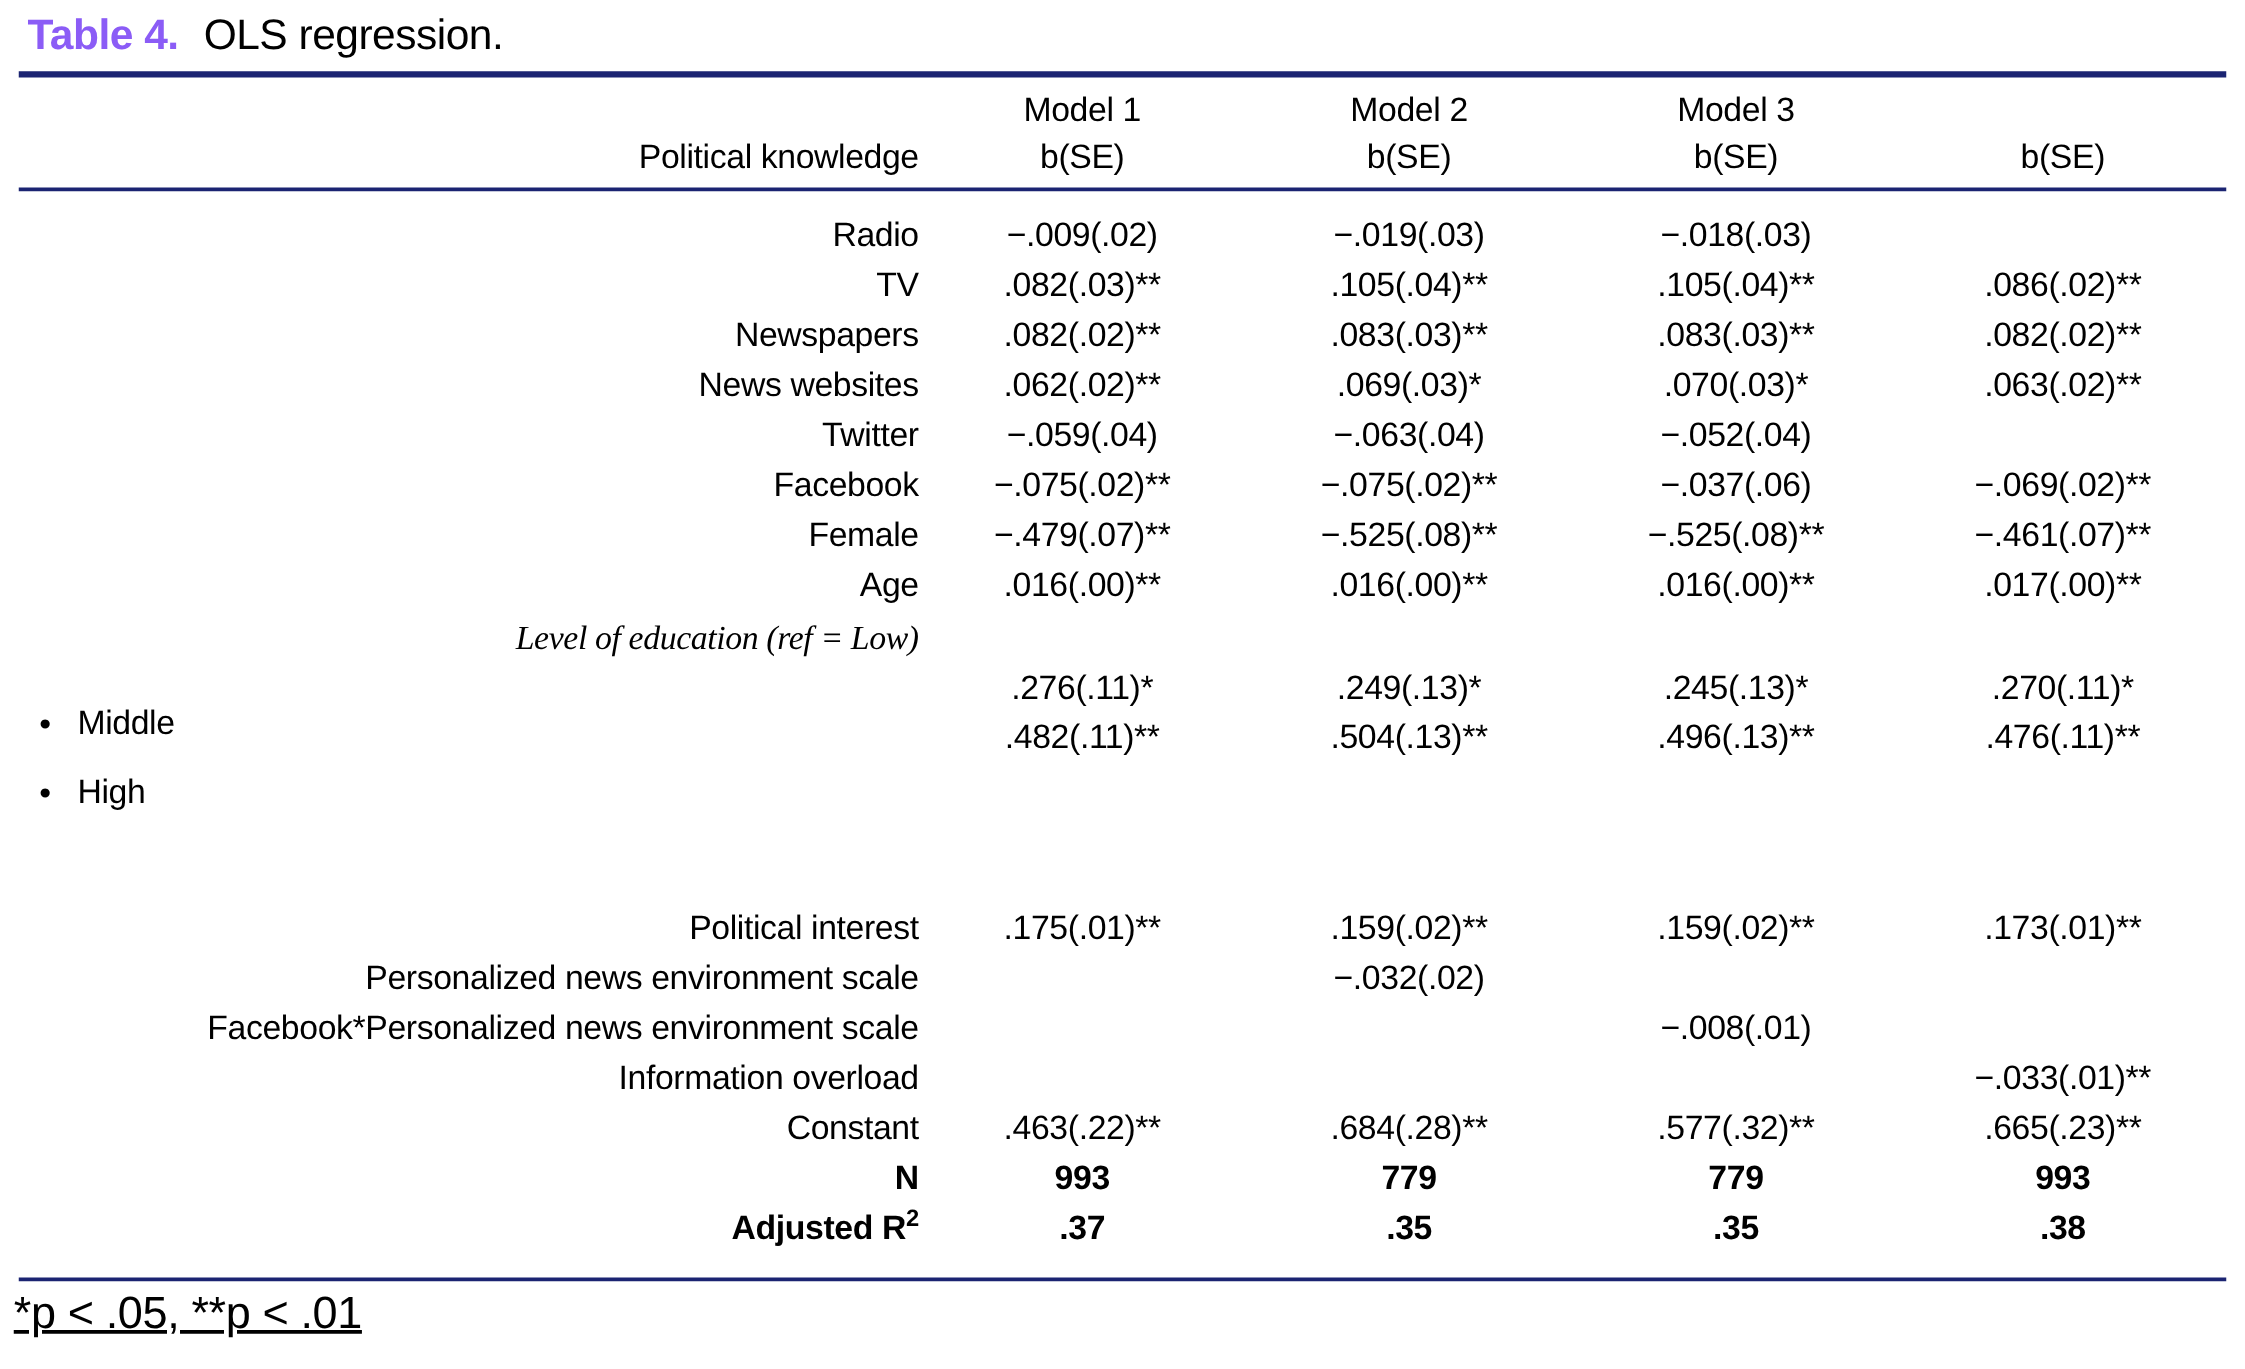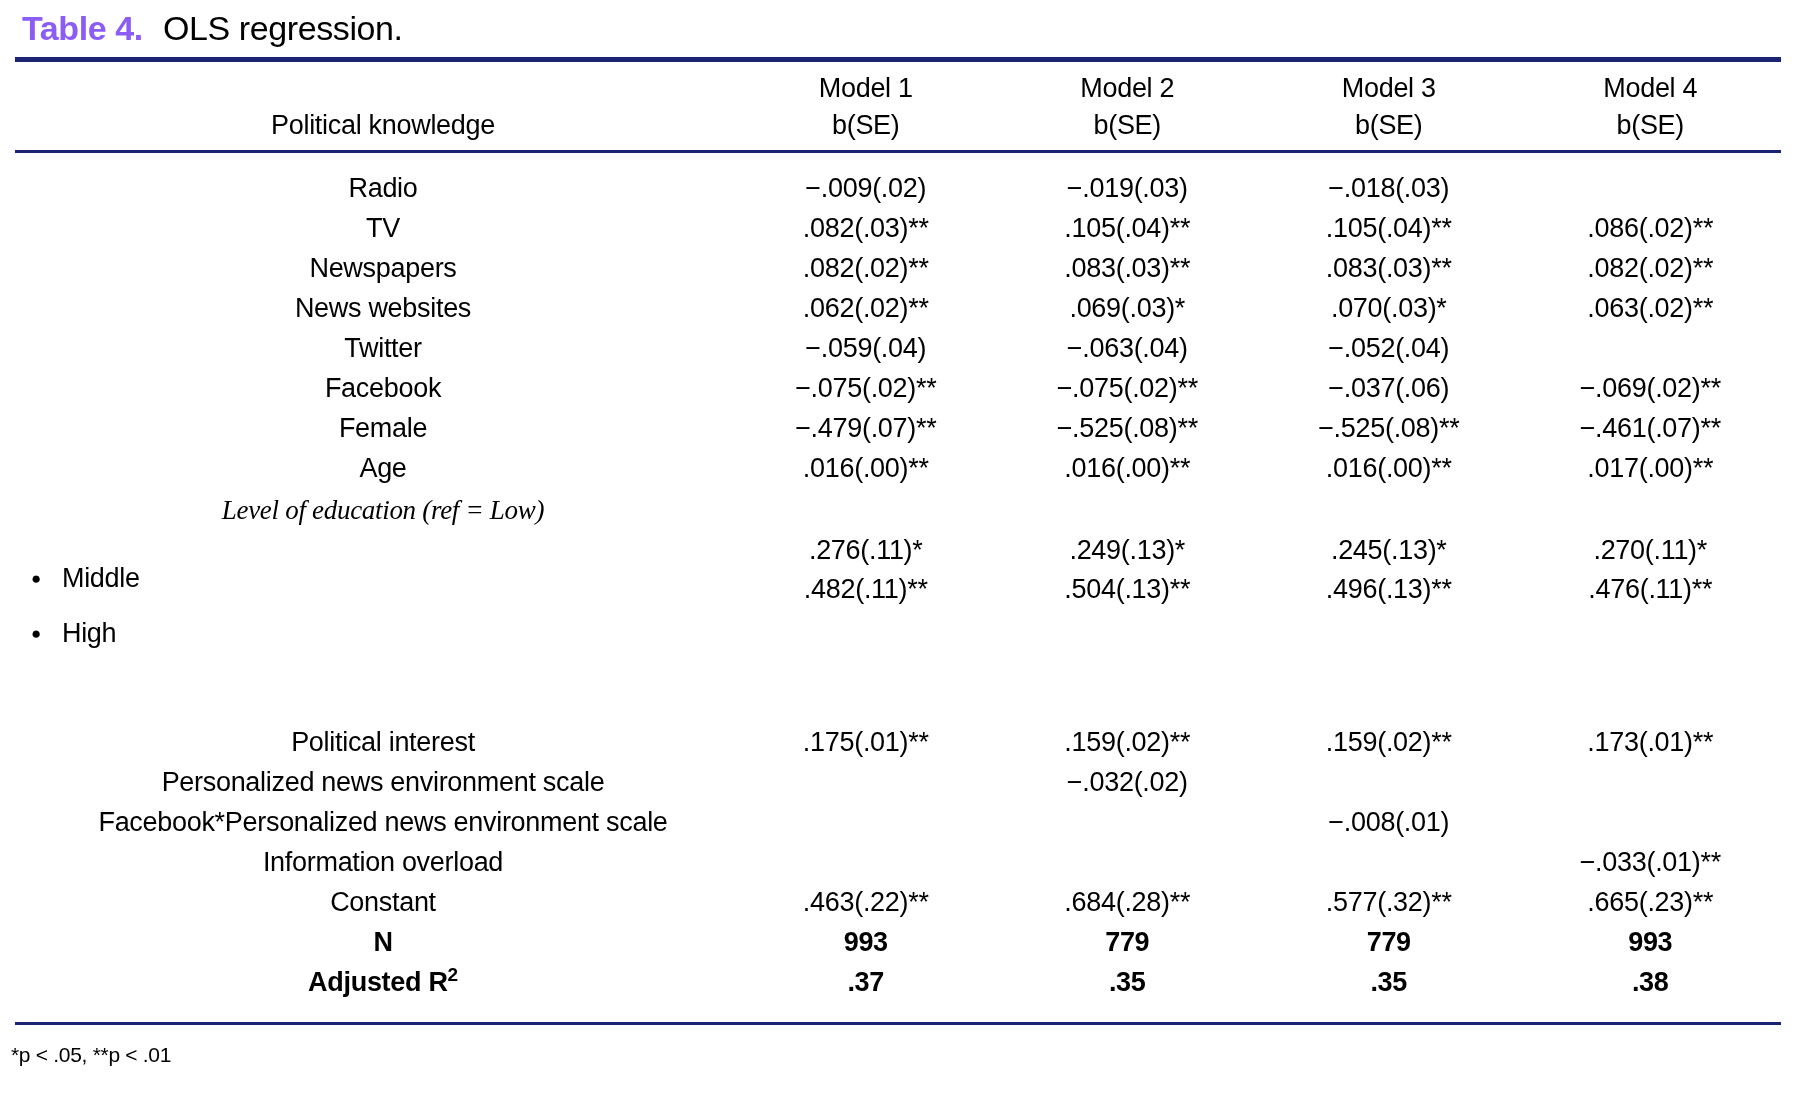--- a/index.html
+++ b/index.html
@@ -32,21 +32,21 @@
   
   .grid-row {
     display: grid;
     grid-template-columns: 720px 1fr 1fr 1fr 1fr;
     align-items: center;
     height: 40px;
     font-size: 27px;
     letter-spacing: -0.3px;
   }
   .cell { white-space: nowrap; }
-  .cell.label { text-align: center; padding-left: 16px; }
+  .cell.label { text-align: right; padding-left: 16px; }
   .cell.val   { text-align: center; }
 
   
   .thead { padding: 8px 0 6px 0; }
   .thead .grid-row { height: 37px; }
 
   
   .tbody { padding: 15px 0 20px 0; }
 
   .row-italic .label { font-style: italic; }
@@ -60,45 +60,45 @@
   .bullet-label { padding-left: 70px; display: flex; align-items: center; }
   .bullet { font-size: 17px; margin-right: 21px; line-height: 1; }
 
   .spacer { height: 66px; }
 
   .row-bold { font-weight: 700; }
   sup { font-size: 19px; font-weight: 700; vertical-align: super; line-height: 0; }
 
   
   .footnote {
-    margin-top: 18px;
+    margin-top: 4px;
     margin-left: -4px;
-    font-size: 21px;
+    font-size: 36px;
     letter-spacing: -0.3px;
+    text-decoration: underline;
   }
 </style>
 </head>
 <body>
 
 <div class="page">
 
   <div class="title">
     <span class="title-prefix">Table 4.</span>
     <span class="title-caption">OLS regression.</span>
   </div>
 
   <div class="rule-top"></div>
 
   <div class="thead">
     <div class="grid-row">
       <div class="cell label"></div>
       <div class="cell val">Model 1</div>
       <div class="cell val">Model 2</div>
       <div class="cell val">Model 3</div>
-      <div class="cell val">Model 4</div>
     </div>
     <div class="grid-row">
       <div class="cell label">Political knowledge</div>
       <div class="cell val">b(SE)</div>
       <div class="cell val">b(SE)</div>
       <div class="cell val">b(SE)</div>
       <div class="cell val">b(SE)</div>
     </div>
   </div>
 

